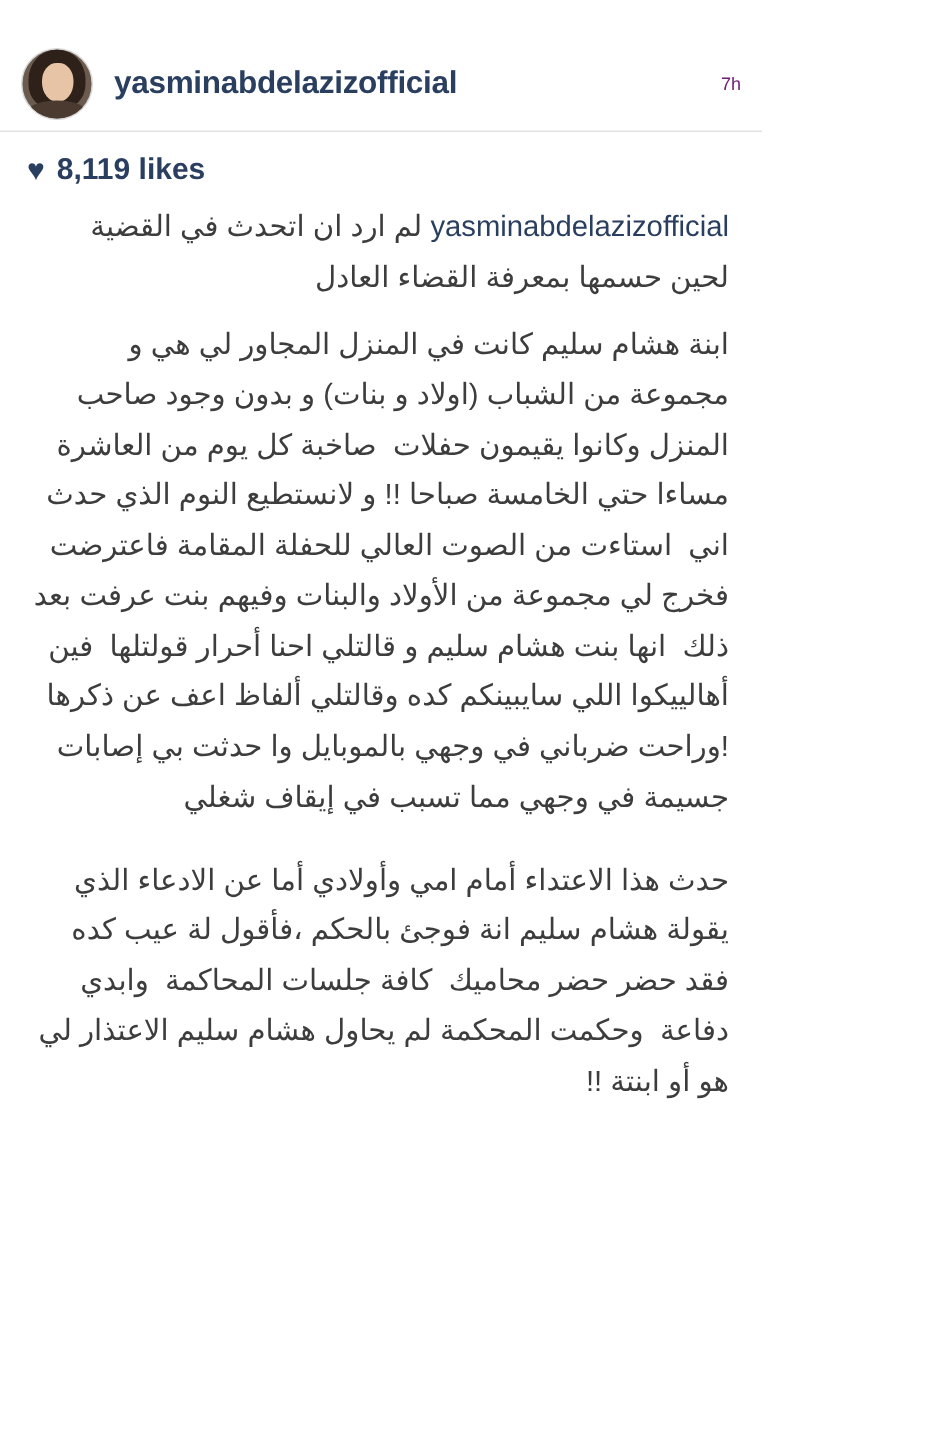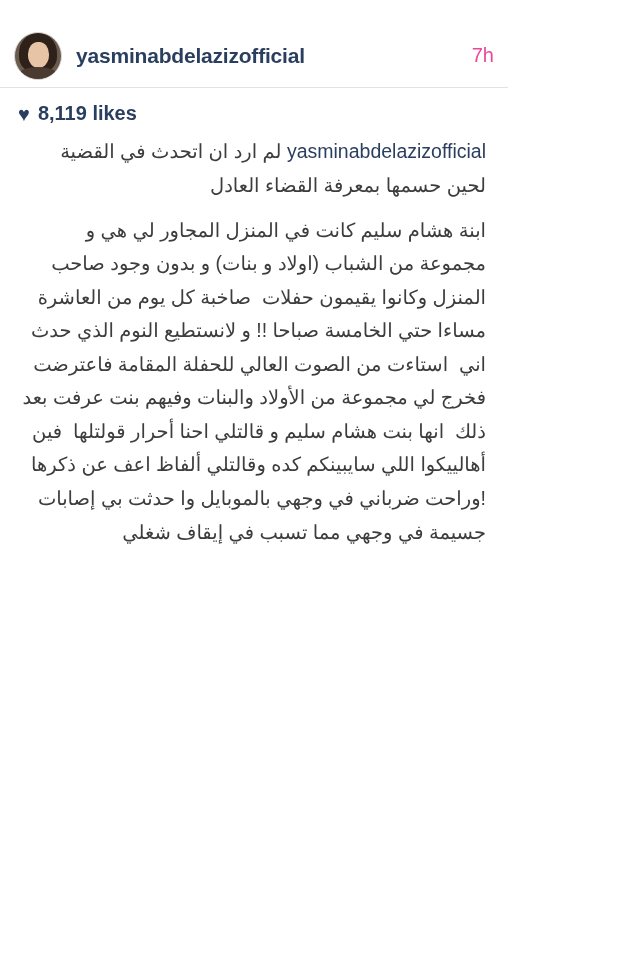--- a/index.html
+++ b/index.html
@@ -66,22 +66,22 @@
     margin-left: 14px;
     font-size: 21px;
     font-weight: bold;
     color: #2a3f5f;
     letter-spacing: -0.2px;
     flex: 1 1 auto;
     white-space: nowrap;
     overflow: hidden;
   }
   .timestamp {
-    font-size: 20px;
-    color: #ec4899;
+    font-size: 12px;
+    color: #701a75;
     flex: 0 0 auto;
     padding-left: 8px;
   }
   
   .likes-row {
     display: flex;
     align-items: center;
     padding: 14px 18px 4px 18px;
   }
   .heart-icon {
@@ -136,15 +136,16 @@
 
   <div class="likes-row">
     <span class="heart-icon">♥</span>
     <span class="likes-text">8,119 likes</span>
   </div>
 
   <div class="caption">
     <span class="caption-user">yasminabdelazizofficial</span><span class="para first"> لم ارد ان اتحدث في القضية لحين حسمها بمعرفة القضاء العادل</span>
     <div class="block-gap"></div>
     <p class="para">ابنة هشام سليم كانت في المنزل المجاور لي هي و مجموعة من الشباب (اولاد و بنات) و بدون وجود صاحب المنزل وكانوا يقيمون حفلات  صاخبة كل يوم من العاشرة مساءا حتي الخامسة صباحا !! و لانستطيع النوم الذي حدث اني  استاءت من الصوت العالي للحفلة المقامة فاعترضت فخرج لي مجموعة من الأولاد والبنات وفيهم بنت عرفت بعد ذلك  انها بنت هشام سليم و قالتلي احنا أحرار قولتلها  فين أهالييكوا اللي سايبينكم كده وقالتلي ألفاظ اعف عن ذكرها !وراحت ضرباني في وجهي بالموبايل وا حدثت بي إصابات جسيمة في وجهي مما تسبب في إيقاف شغلي</p>
+    <p class="para tight">حدث هذا الاعتداء أمام امي وأولادي أما عن الادعاء الذي يقولة هشام سليم انة فوجئ بالحكم ،فأقول لة عيب كده فقد حضر حضر محاميك  كافة جلسات المحاكمة  وابدي  دفاعة  وحكمت المحكمة لم يحاول هشام سليم الاعتذار لي هو أو ابنتة !!</p>
   </div>
 
 </div>
 
 </body></html>

